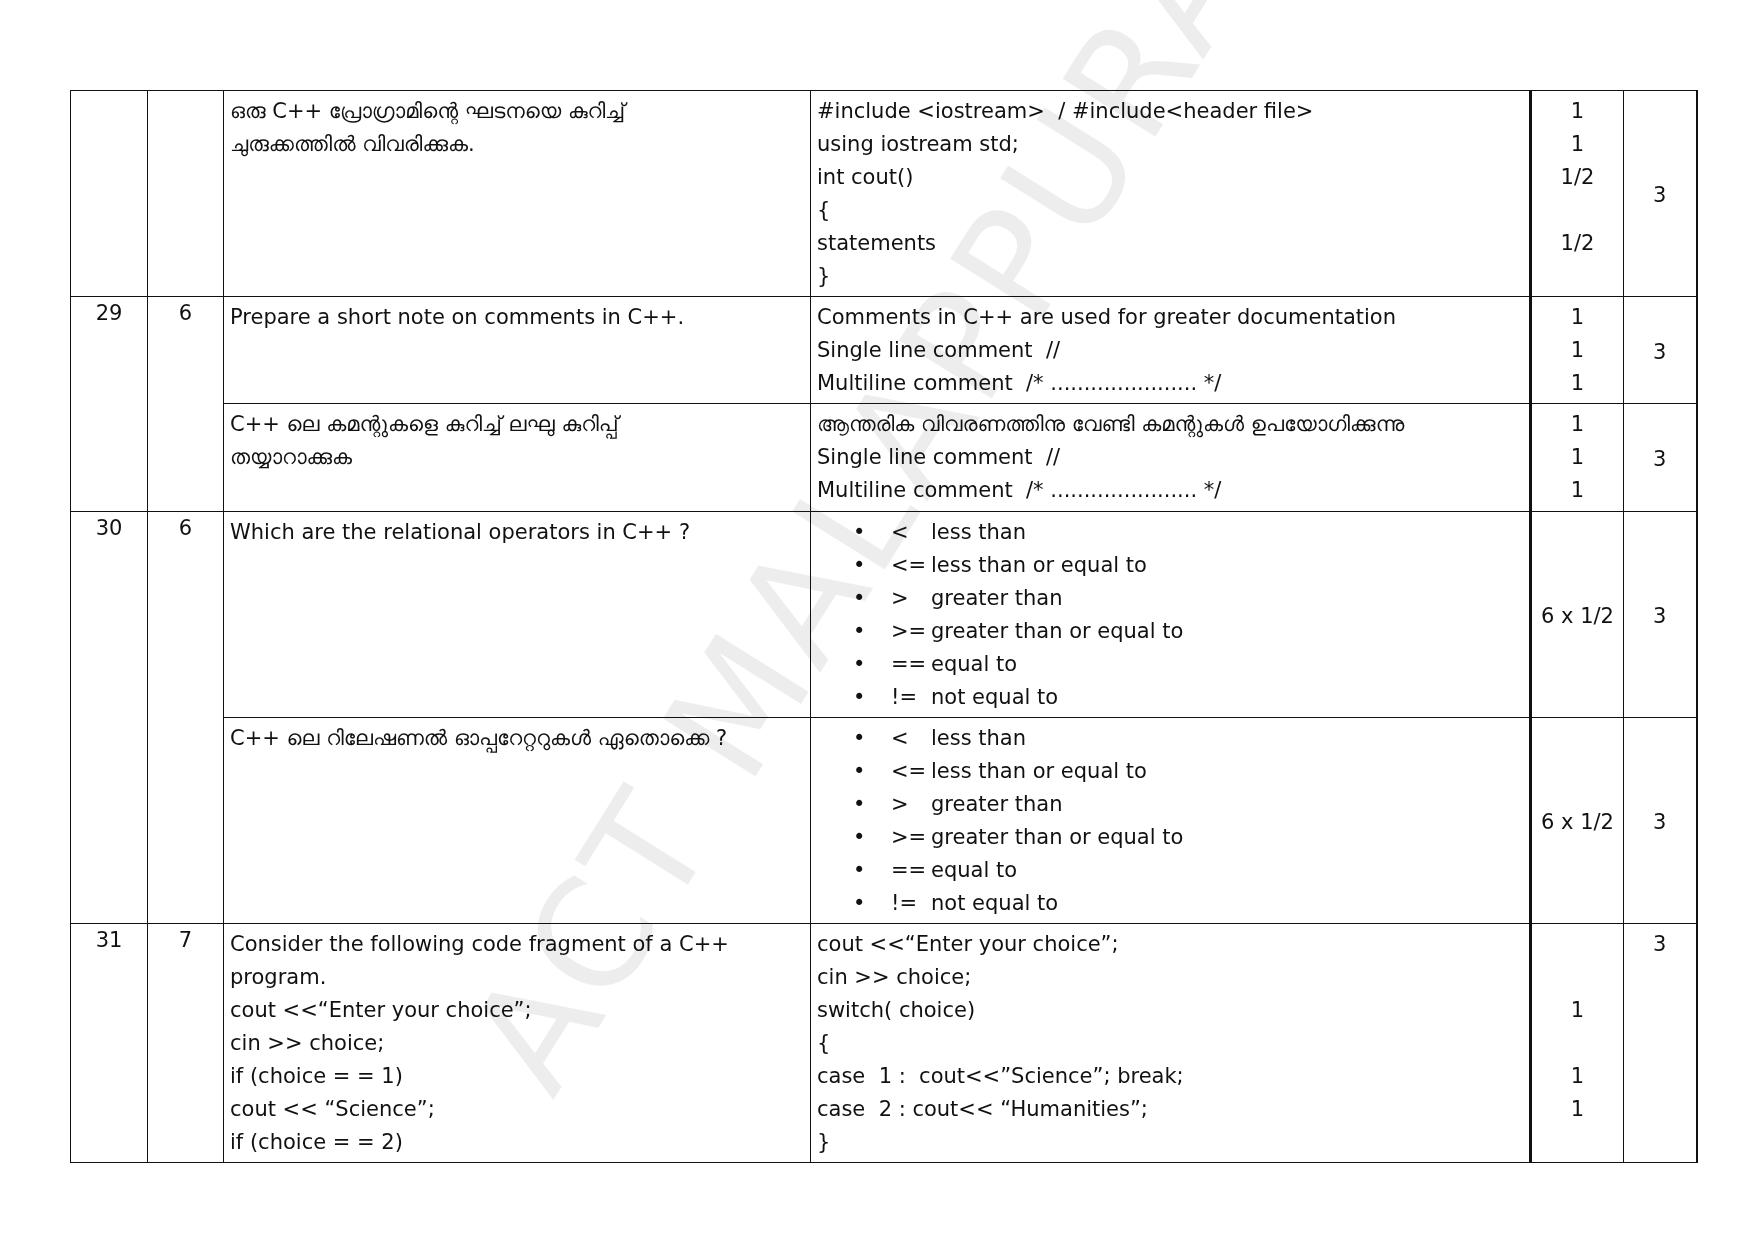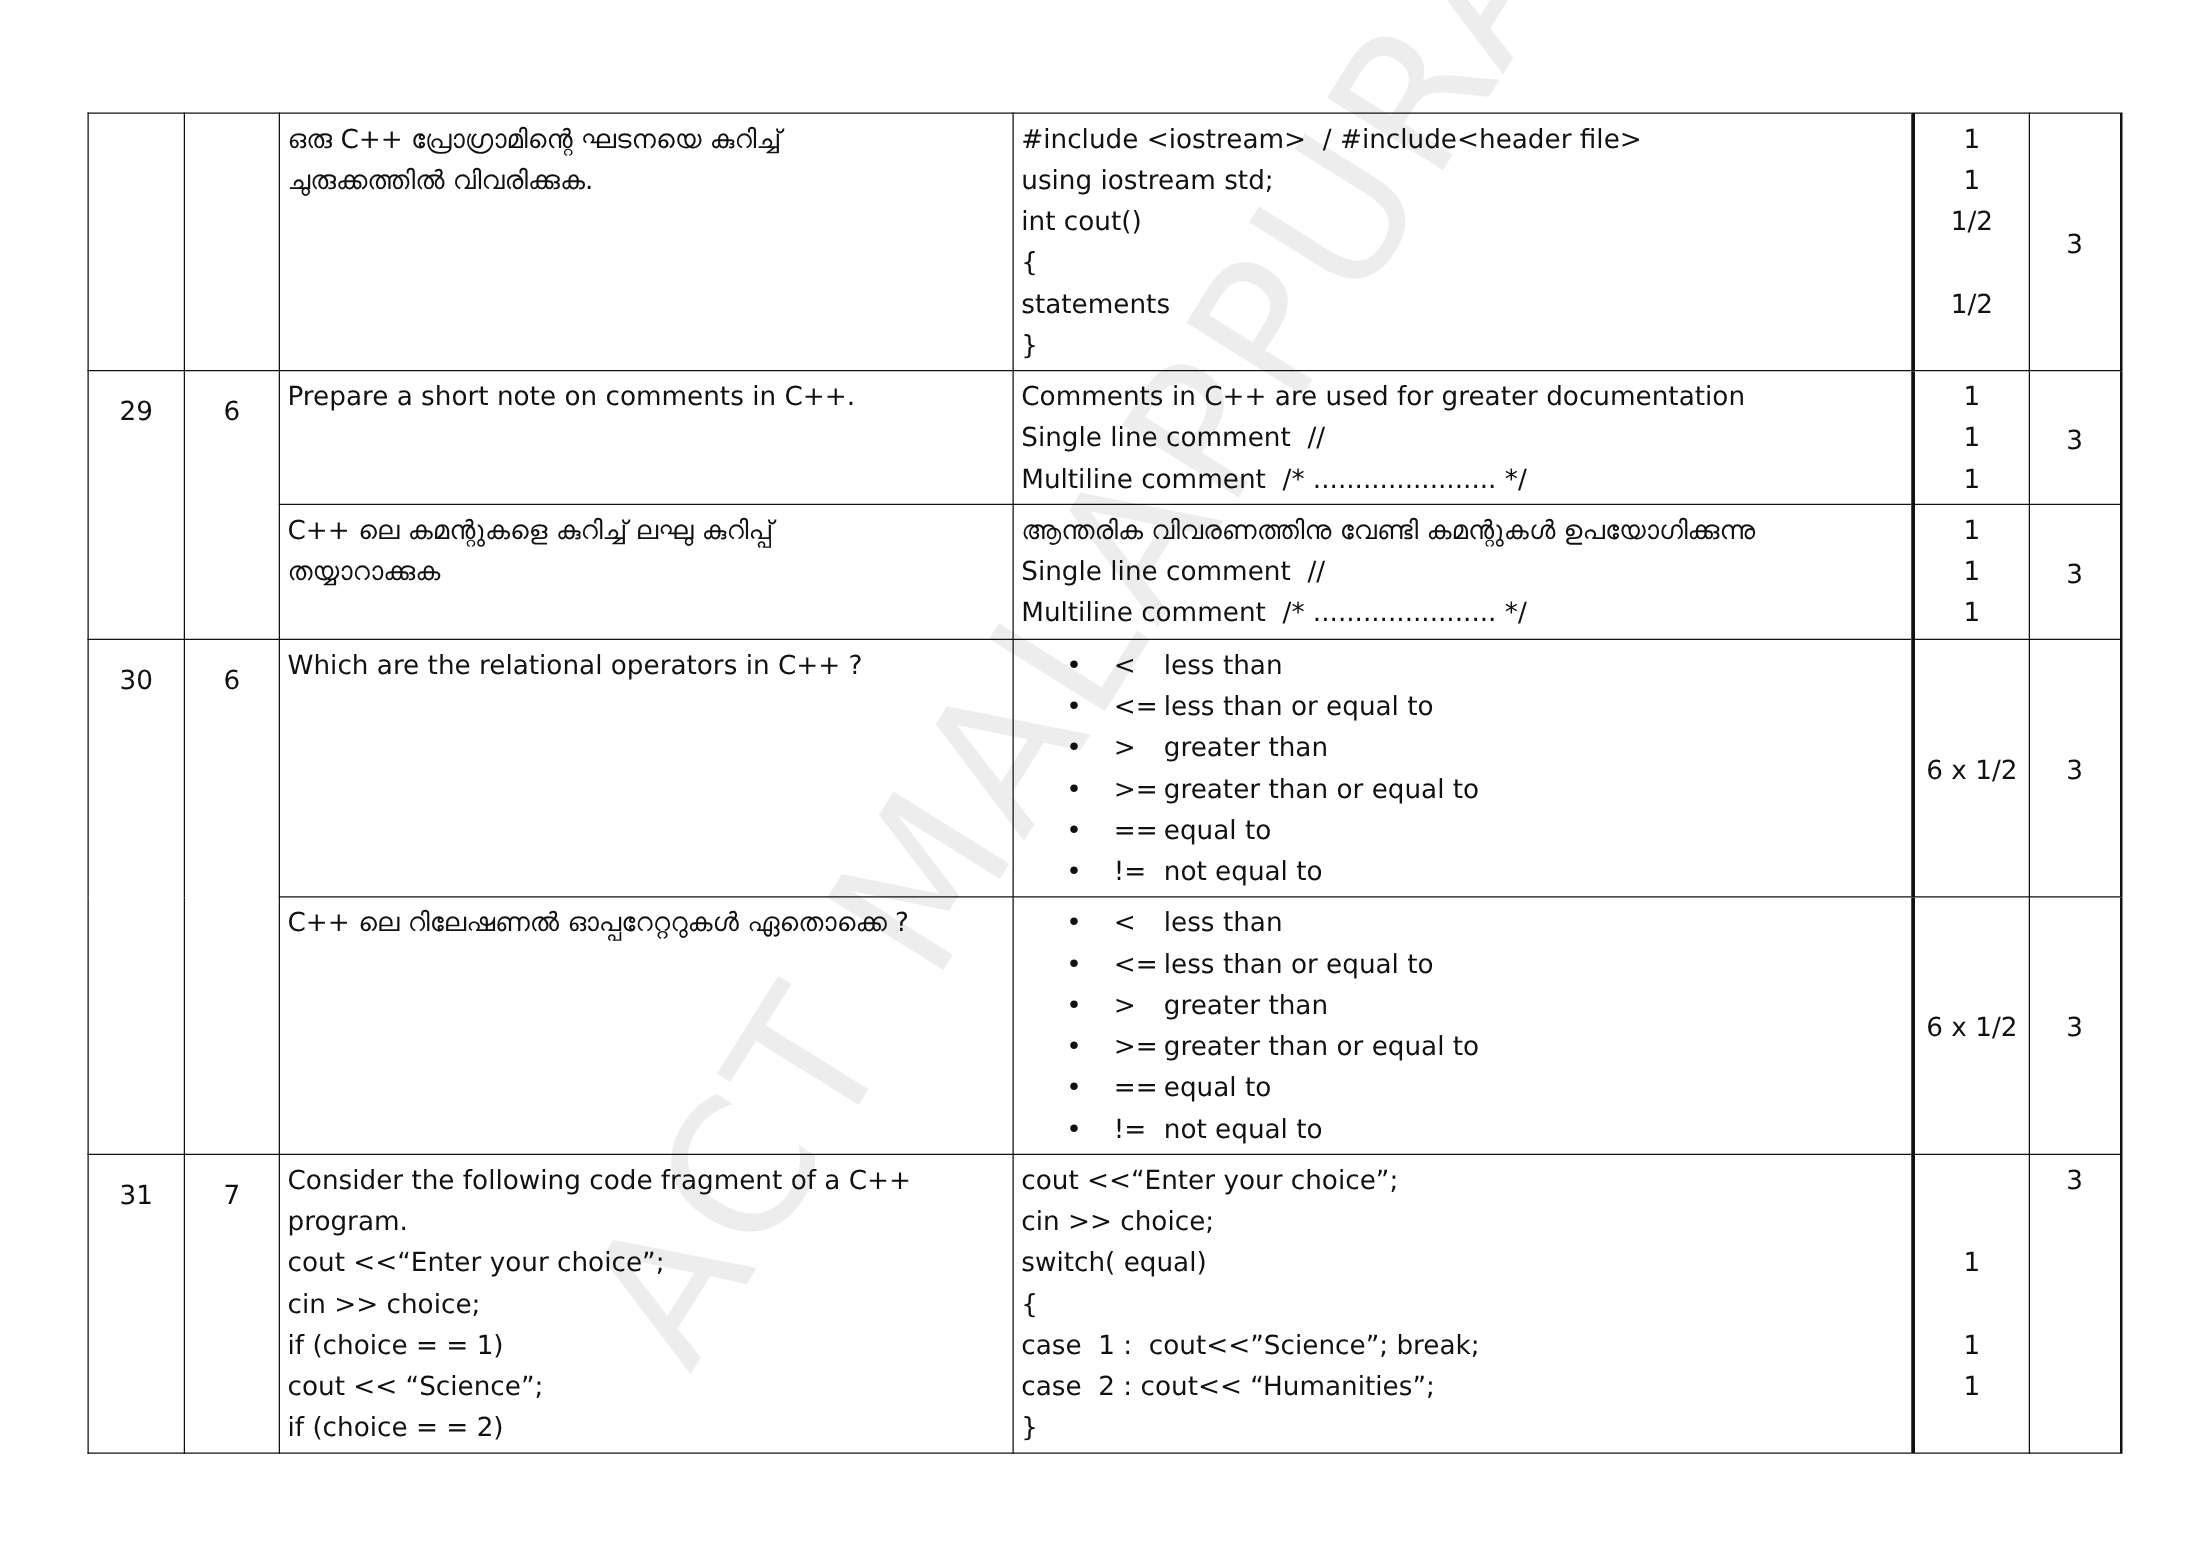--- a/index.html
+++ b/index.html
@@ -7,21 +7,21 @@
          font-family: "DejaVu Sans", sans-serif; color: #111; }
   .watermark { position: absolute; left: 380px; top: 560px; width: 1100px;
                transform: rotate(-58deg); transform-origin: left top;
                font-family: "DejaVu Sans", sans-serif; font-size: 150px;
                color: rgba(0,0,0,0.07); white-space: nowrap; pointer-events: none;
                letter-spacing: 6px; transform-origin: center; left: 250px; top: 520px; }
   table { position: absolute; left: 70px; top: 90px; border-collapse: collapse;
           table-layout: fixed; width: 1626px; }
   td { border: 1.5px solid #111; vertical-align: top; padding: 4px 6px 0 6px;
        font-size: 21px; line-height: 33px; margin-top: 46px; }
-  td.num { text-align: center; padding-top: 16px; }
+  td.num { text-align: center; padding-top: 0; }
   td.marks { text-align: center; border-left: 3px solid #111; }
   td.total { text-align: center; vertical-align: middle; border-right: 2.5px solid #111; }
   td.total.top { vertical-align: top; }
   .line { display: block; white-space: pre; min-height: 33px; }
   ul.ops { list-style: none; margin: 0; padding: 0 0 0 36px; }
   ul.ops li { display: flex; white-space: pre; height: 33px; }
   ul.ops .bullet { width: 38px; }
   ul.ops .op { width: 40px; }
 </style>
 </head>
@@ -148,21 +148,21 @@
       <span class="line">program.</span>
       <span class="line">cout &lt;&lt;“Enter your choice”;</span>
       <span class="line">cin &gt;&gt; choice;</span>
       <span class="line">if (choice = = 1)</span>
       <span class="line">cout &lt;&lt; “Science”;</span>
       <span class="line">if (choice = = 2)</span>
     </td>
     <td>
       <span class="line">cout &lt;&lt;“Enter your choice”;</span>
       <span class="line">cin &gt;&gt; choice;</span>
-      <span class="line">switch( equal)</span>
+      <span class="line">switch( choice)</span>
       <span class="line">{</span>
       <span class="line">case  1 :  cout&lt;&lt;”Science”; break;</span>
       <span class="line">case  2 : cout&lt;&lt; “Humanities”;</span>
       <span class="line">}</span>
     </td>
     <td class="marks">
       <span class="line"></span>
       <span class="line"></span>
       <span class="line">1</span>
       <span class="line"></span>

